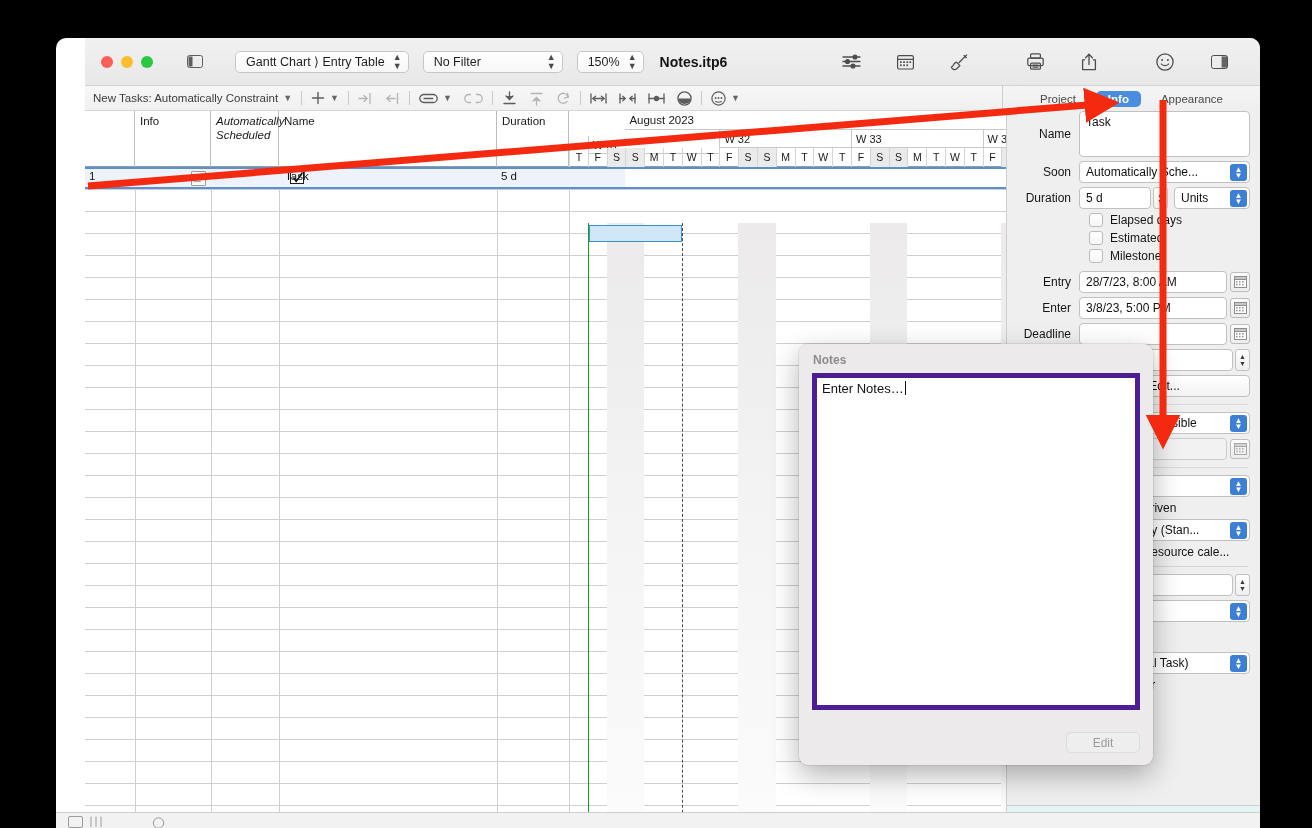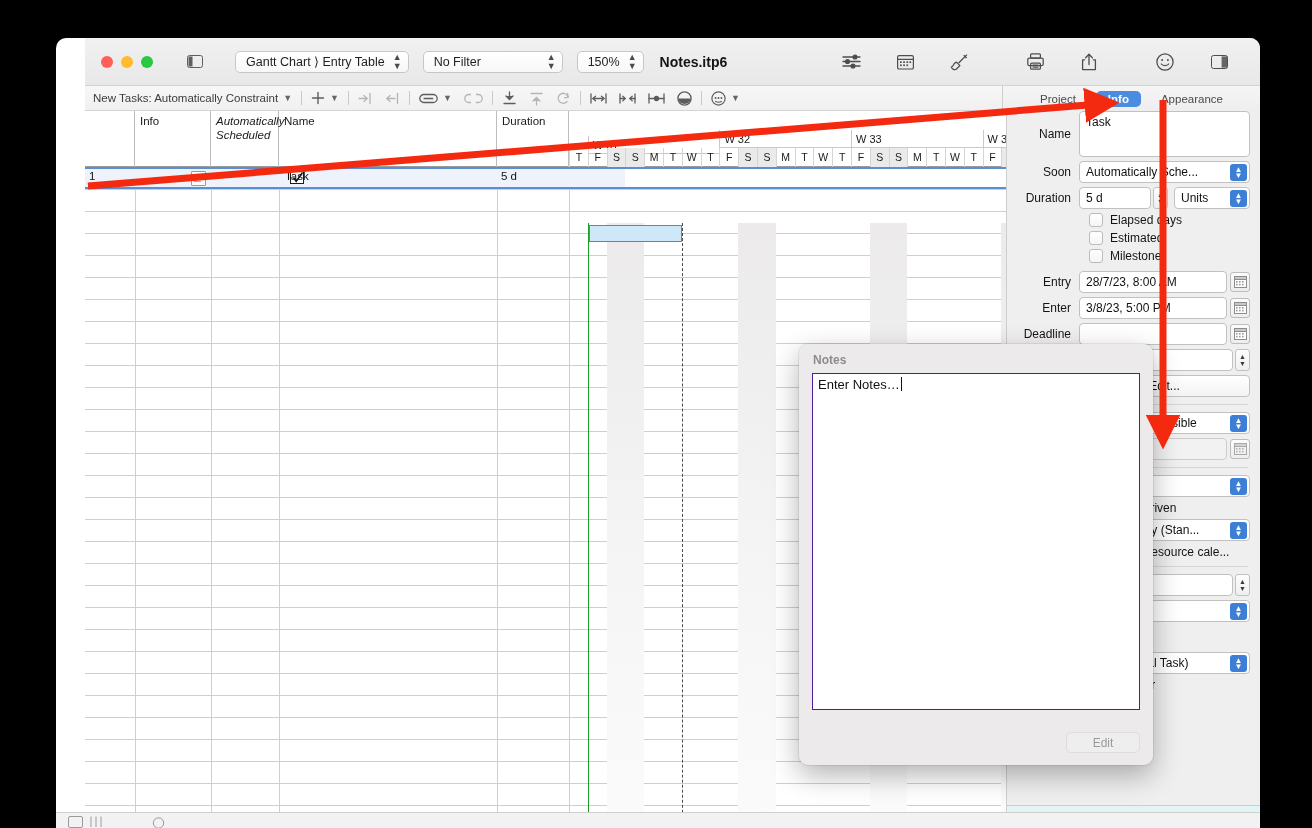--- a/index.html
+++ b/index.html
@@ -171,21 +171,21 @@
               font-size:11px; font-weight:bold; color:#5b5b5b; padding:4px 0 0 14px; }
 
   
   .notes-dlg {
     position:absolute; left:714px; top:233px; width:354px; height:421px;
     background:#eceaea; border-radius:9px;
     box-shadow: 0 10px 28px rgba(0,0,0,.30), 0 0 0 1px rgba(0,0,0,.07);
   }
   .notes-title { font-size:12px; font-weight:bold; color:#8d8d8d; padding:9px 0 0 14px; }
   .notes-area { position:absolute; left:13px; top:29px; width:328px; height:337px;
-                background:#fff; border:1px solid #4c1d95; }
+                background:#fff; border:5px solid #4c1d95; }
   .notes-ph { font-size:13px; color:#111; padding:3px 0 0 5px; }
   .caret { display:inline-block; width:1px; height:14px; background:#111;
            vertical-align:-2px; margin-left:1px; }
   .done-btn { position:absolute; right:13px; bottom:12px; width:74px; height:21px;
               background:#efeeee; border:1px solid #dedddd; border-radius:5px;
               font-size:12px; color:#9a9a9a; display:flex; align-items:center; justify-content:center; }
 
   
   .bottom-strip { position:absolute; left:0; bottom:0; width:1204px; height:16px;
                   background:#f3f2f2; border-top:1px solid #d0cfcf; }
@@ -433,20 +433,21 @@
 
       <div class="left-pane">
 
         <div class="tbl-head">
           <div class="th" style="left:0; width:50px;"></div>
           <div class="th" style="left:50px; width:76px;">Info</div>
           <div class="th" style="left:126px; width:68px;font-style:italic;">Automatically Scheduled</div>
           <div class="th" style="left:194px; width:218px;">Name</div>
           <div class="th" style="left:412px; width:72px;">Duration</div>
           <div class="gantt-head" id="gantt-head" style="left:484px; width:466px;">
+              <div class="gh-month" style="left: 56.4px; width: 432.4px;">August 2023</div>
               <div class="gh-week" style="left: 18.8px; top: 25px; width: 131.6px;">W 31</div>
               <div class="gh-week" style="left: 150.4px; top: 19px; width: 131.6px;">W 32</div>
               <div class="gh-week" style="left: 282px; top: 19px; width: 131.6px;">W 33</div>
               <div class="gh-week" style="left: 413.6px; top: 19px; width: 131.6px;">W 34</div>
               <div class="gh-day" style="left: 0px; top: 37px; width: 18.8px;">T</div>
               <div class="gh-day" style="left: 18.8px; top: 37px; width: 18.8px;">F</div>
               <div class="gh-day we" style="left: 37.6px; top: 37px; width: 18.8px;">S</div>
               <div class="gh-day we" style="left: 56.4px; top: 37px; width: 18.8px;">S</div>
               <div class="gh-day" style="left: 75.2px; top: 37px; width: 18.8px;">M</div>
               <div class="gh-day" style="left: 94px; top: 37px; width: 18.8px;">T</div>

